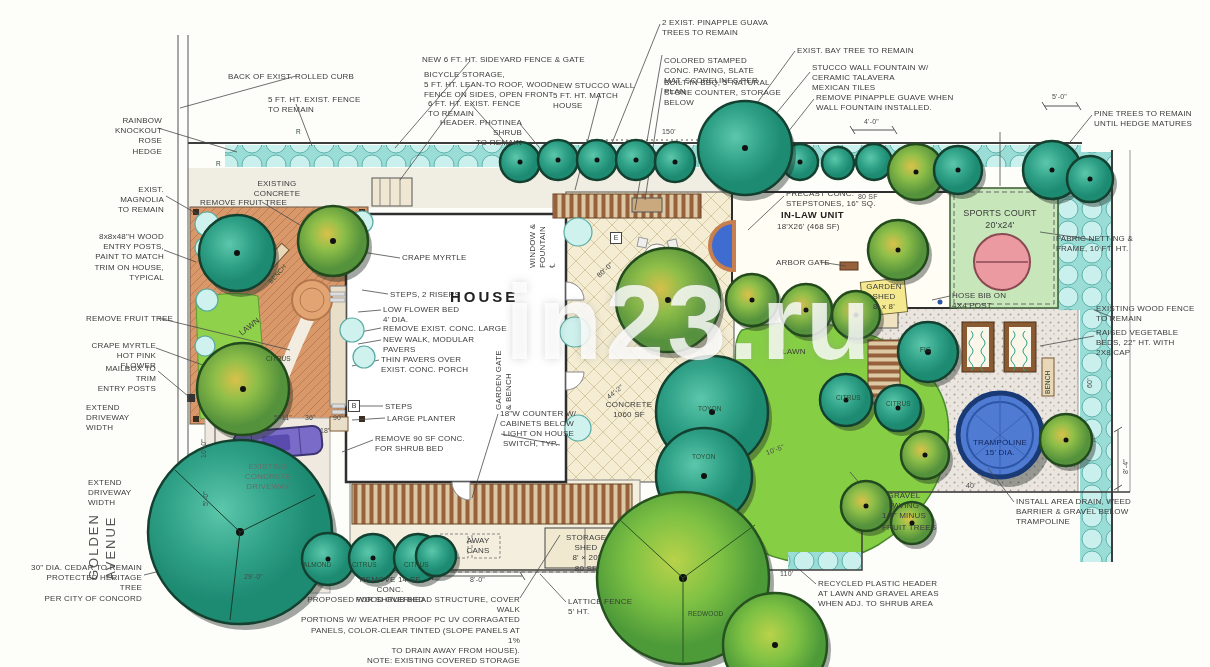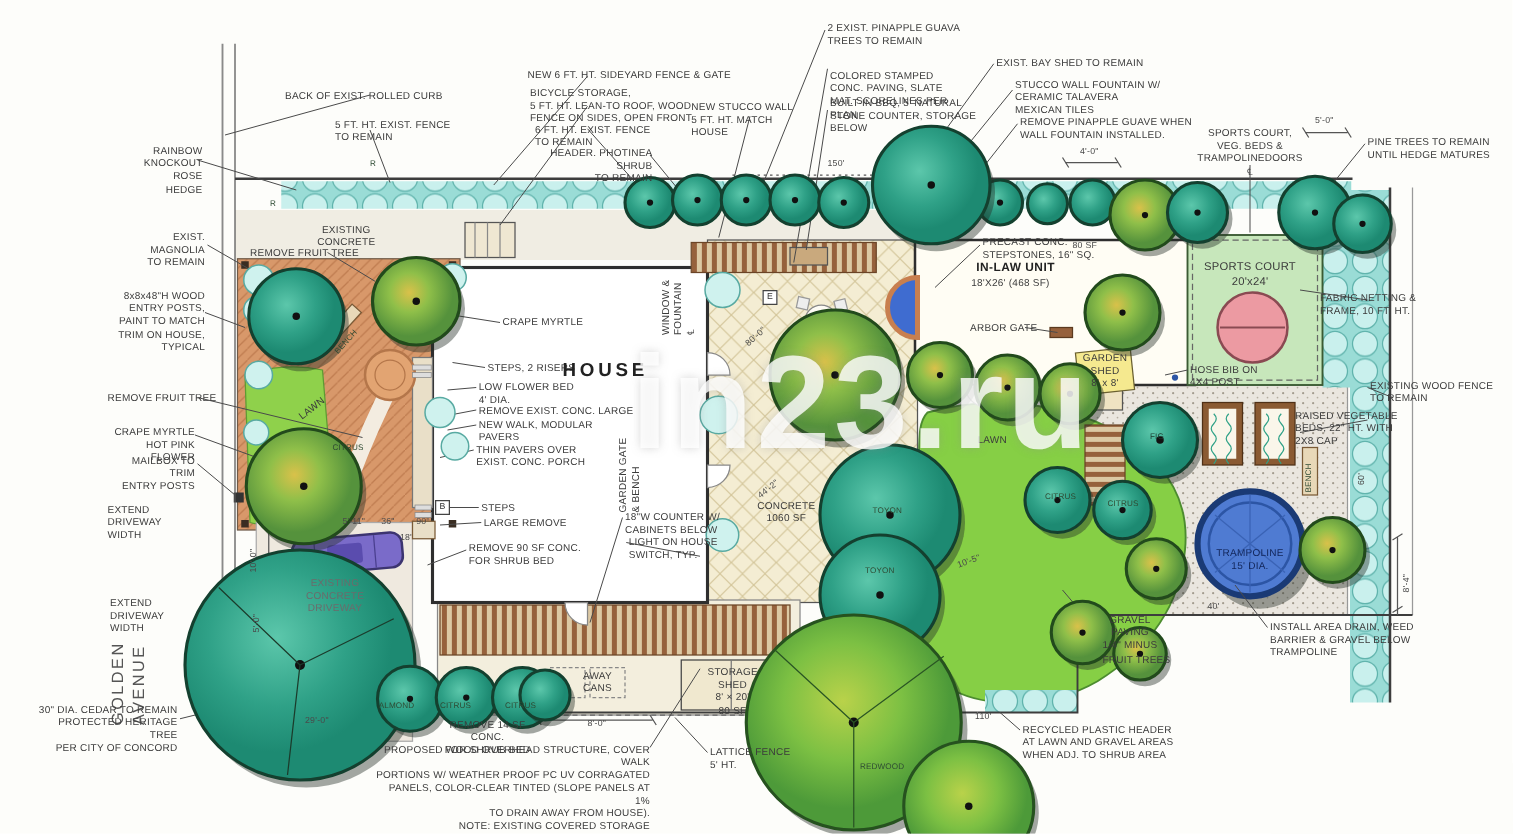--- a/index.html
+++ b/index.html
@@ -378,30 +378,26 @@
 <div class="nt" style="left:664px;top:56px">COLORED STAMPED
 CONC. PAVING, SLATE
 MAT. SCORELINES PER
 PLAN</div>
 <div class="nt" style="left:553px;top:81px">NEW STUCCO WALL
 5 FT. HT. MATCH
 HOUSE</div>
 <div class="nt" style="left:664px;top:78px">BUILT-IN BBQ, 5' NATURAL
 STONE COUNTER, STORAGE
 BELOW</div>
-<div class="nt" style="left:797px;top:46px">EXIST. BAY SHED TO REMAIN</div>
+<div class="nt" style="left:797px;top:46px">EXIST. BAY TREE TO REMAIN</div>
 <div class="nt" style="left:812px;top:63px">STUCCO WALL FOUNTAIN W/
 CERAMIC TALAVERA
 MEXICAN TILES</div>
 <div class="nt" style="left:816px;top:93px">REMOVE PINAPPLE GUAVE WHEN
 WALL FOUNTAIN INSTALLED.</div>
-<div class="nt c" style="left:955px;top:102px;width:90px">SPORTS COURT,
-VEG. BEDS &amp;
-TRAMPOLINEDOORS
-℄</div>
 <div class="nt dim" style="left:1052px;top:93px">5'-0"</div>
 <div class="nt" style="left:1094px;top:109px">PINE TREES TO REMAIN
 UNTIL HEDGE MATURES</div>
 <div class="nt dim" style="left:864px;top:118px">4'-0"</div>
 <div class="nt r" style="left:110px;top:116px;width:52px">RAINBOW
 KNOCKOUT
 ROSE HEDGE</div>
 <div class="nt r" style="left:110px;top:185px;width:54px">EXIST.
 MAGNOLIA
 TO REMAIN</div>
@@ -438,21 +434,21 @@
 <div class="nt" style="left:390px;top:290px">STEPS, 2 RISERS</div>
 <div class="nt big" style="left:450px;top:287px">HOUSE</div>
 <div class="nt" style="left:383px;top:305px">LOW FLOWER BED
 4' DIA.</div>
 <div class="nt" style="left:383px;top:324px">REMOVE EXIST. CONC. LARGE</div>
 <div class="nt" style="left:383px;top:335px">NEW WALK, MODULAR
 PAVERS</div>
 <div class="nt" style="left:381px;top:355px">THIN PAVERS OVER
 EXIST. CONC. PORCH</div>
 <div class="nt" style="left:385px;top:402px">STEPS</div>
-<div class="nt" style="left:387px;top:414px">LARGE REMOVE</div>
+<div class="nt" style="left:387px;top:414px">LARGE PLANTER</div>
 <div class="nt" style="left:375px;top:434px">REMOVE 90 SF CONC.
 FOR SHRUB BED</div>
 <div class="nt v" style="left:494px;top:410px">GARDEN GATE
 &amp; BENCH</div>
 <div class="nt v" style="left:528px;top:268px">WINDOW &amp;
 FOUNTAIN
 ℄</div>
 <div class="nt" style="left:500px;top:409px">18"W COUNTER W/
 CABINETS BELOW</div>
 <div class="nt" style="left:503px;top:429px">LIGHT ON HOUSE
@@ -467,21 +463,21 @@
 SHED
 8' x 8'</div>
 <div class="nt" style="left:952px;top:291px">HOSE BIB ON
 4X4 POST</div>
 <div class="nt c" style="left:962px;top:208px;width:76px;font-size:9px">SPORTS COURT
 20'x24'</div>
 <div class="nt" style="left:1056px;top:234px">FABRIC NETTING &amp;
 FRAME, 10 FT. HT.</div>
 <div class="nt" style="left:1096px;top:304px">EXISTING WOOD FENCE
 TO REMAIN</div>
-<div class="nt" style="left:1036px;top:328px">RAISED VEGETABLE
+<div class="nt" style="left:1096px;top:328px">RAISED VEGETABLE
 BEDS, 22" HT. WITH
 2X8 CAP</div>
 <div class="nt v xs" style="left:1044px;top:394px">BENCH</div>
 <div class="nt v dim" style="left:1086px;top:388px">60'</div>
 <div class="nt c" style="left:967px;top:438px;width:66px;color:#12265a">TRAMPOLINE
 15' DIA.</div>
 <div class="nt" style="left:1016px;top:497px">INSTALL AREA DRAIN, WEED
 BARRIER &amp; GRAVEL BELOW
 TRAMPOLINE</div>
 <div class="nt c" style="left:872px;top:491px;width:64px">GRAVEL PAVING

